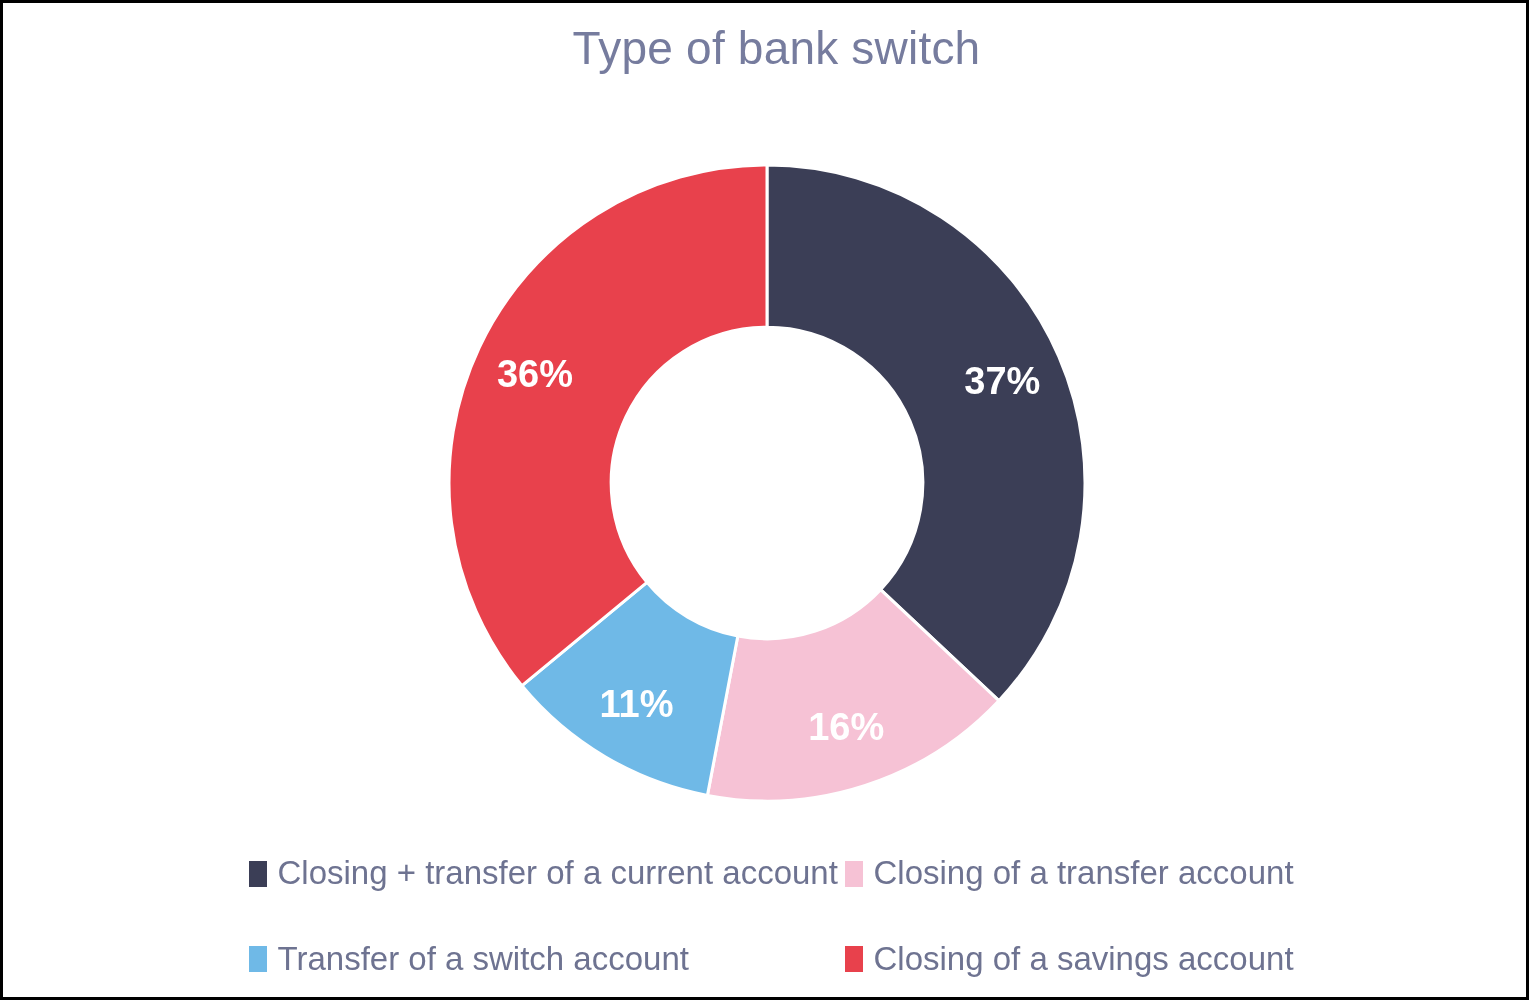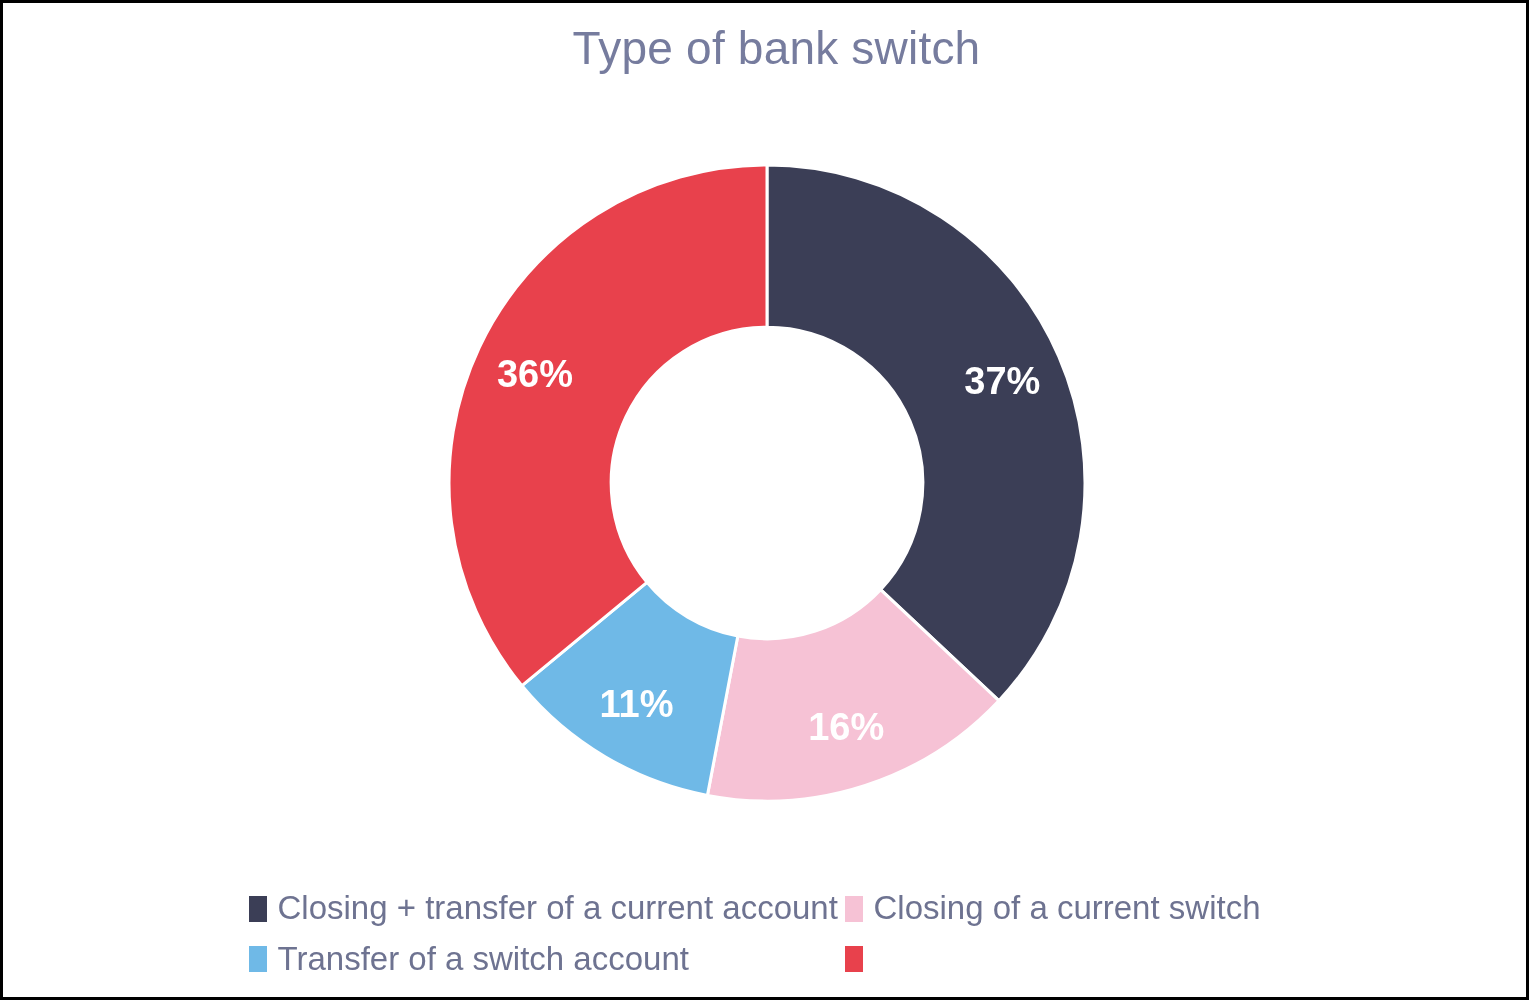--- a/index.html
+++ b/index.html
@@ -72,20 +72,21 @@
     flex-wrap: wrap;
     justify-content: center;
     align-content: flex-end;
     row-gap: 14px;
   }
   .legend-row {
     width: 100%;
     display: flex;
     justify-content: center;
     align-items: center;
+    margin-top: 35px;
   }
   .legend-item {
     display: flex;
     align-items: center;
     white-space: nowrap;
   }
   .legend-item.col-a { width: 640px; justify-content: flex-start; padding-left: 44px; box-sizing: border-box; }
   .legend-item.col-b { width: 480px; justify-content: flex-start; }
   .legend-swatch {
     width: 18px;
@@ -126,28 +127,29 @@
 
   <div id="legend">
 
     <div class="legend-row">
       <div class="legend-item col-a">
         <span class="legend-swatch" style="background: rgb(59, 62, 86);"></span>
         <span class="legend-text">Closing + transfer of a current account</span>
       </div>
       <div class="legend-item col-b">
         <span class="legend-swatch" style="background: rgb(246, 194, 213);"></span>
-        <span class="legend-text">Closing of a current switch</span>
+        <span class="legend-text">Closing of a transfer account</span>
       </div>
     </div>
 
     <div class="legend-row">
       <div class="legend-item col-a">
         <span class="legend-swatch" style="background: rgb(111, 185, 231);"></span>
         <span class="legend-text">Transfer of a switch account</span>
       </div>
       <div class="legend-item col-b">
         <span class="legend-swatch" style="background: rgb(232, 65, 76);"></span>
+        <span class="legend-text">Closing of a savings account</span>
       </div>
     </div>
 
   </div>
 </div>
 
 </body></html>

